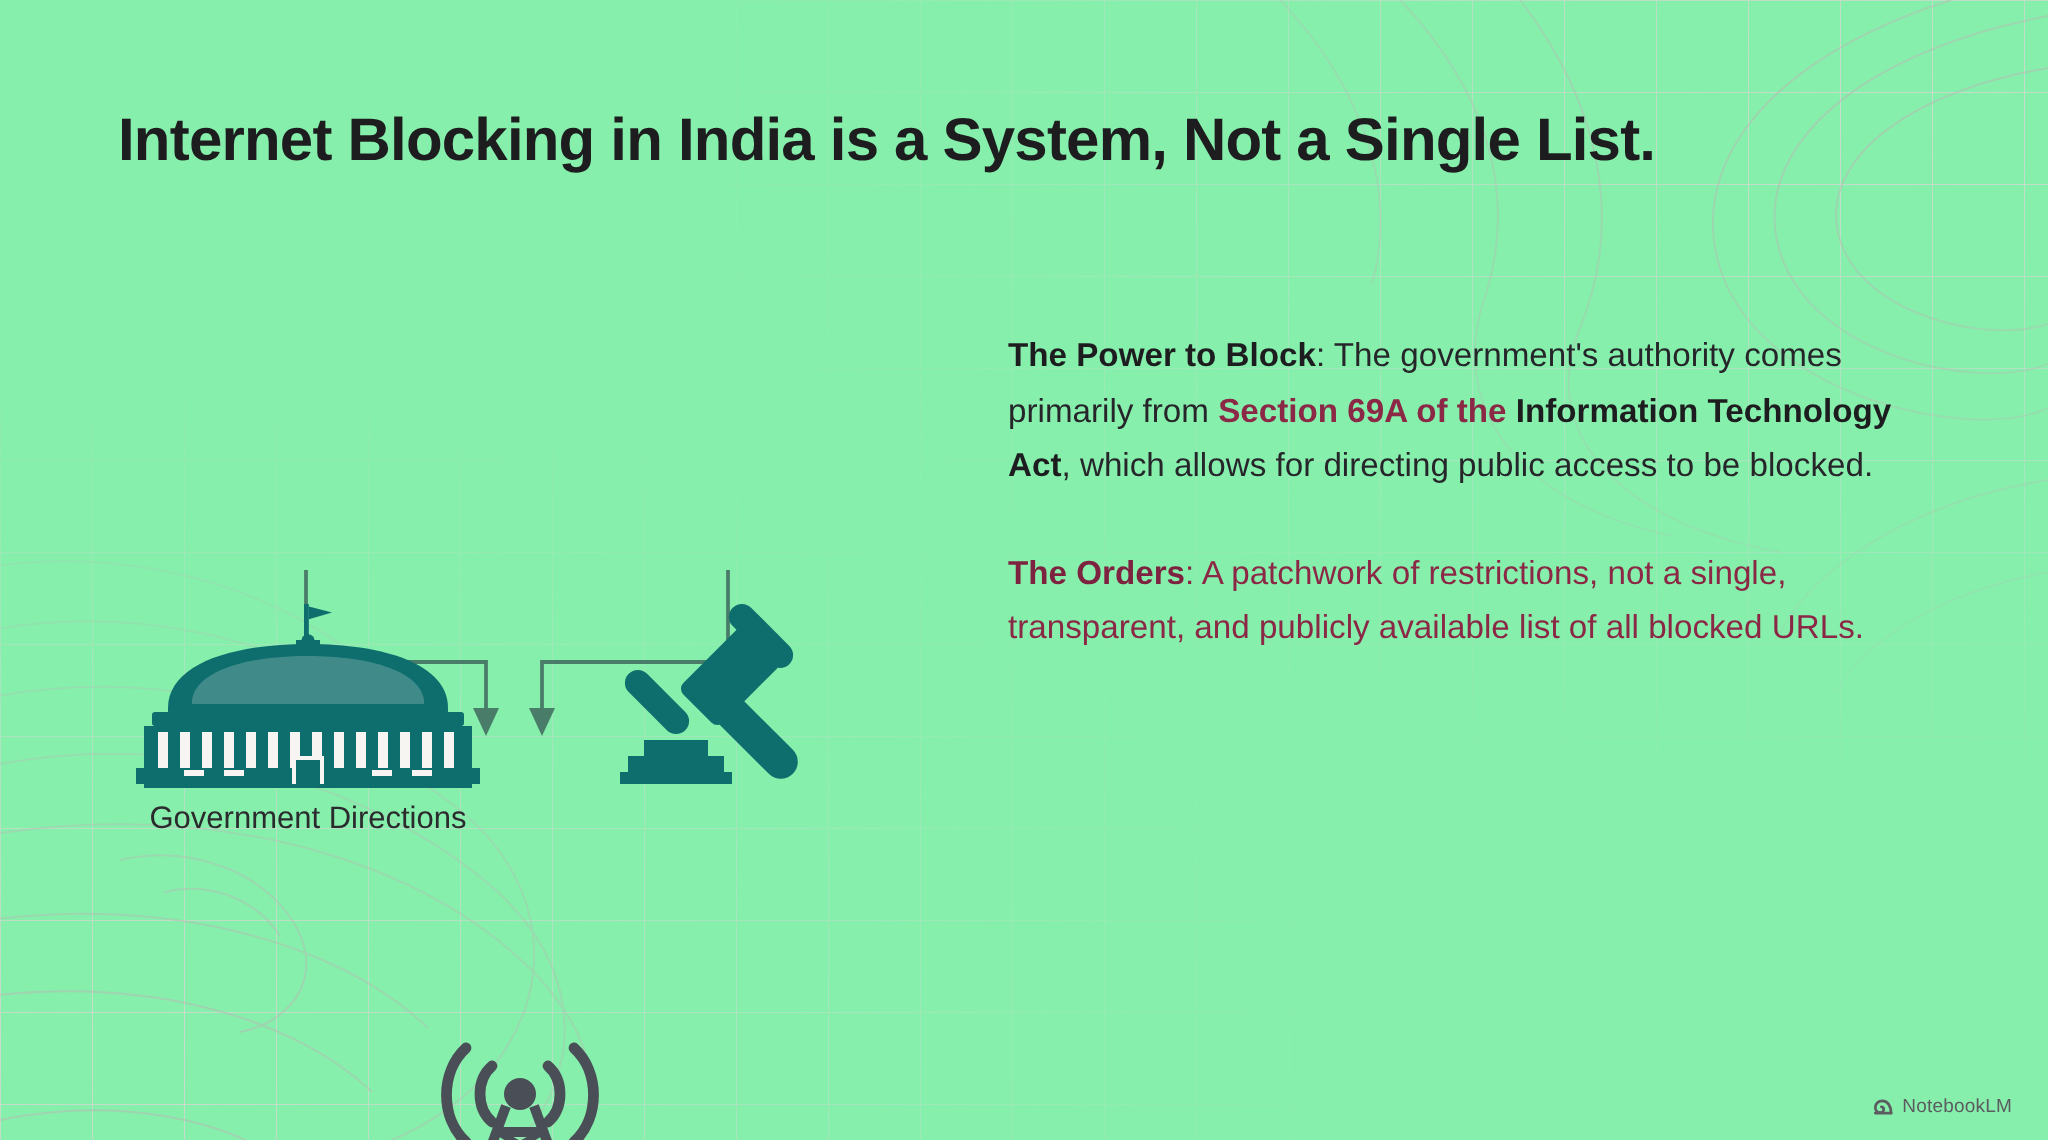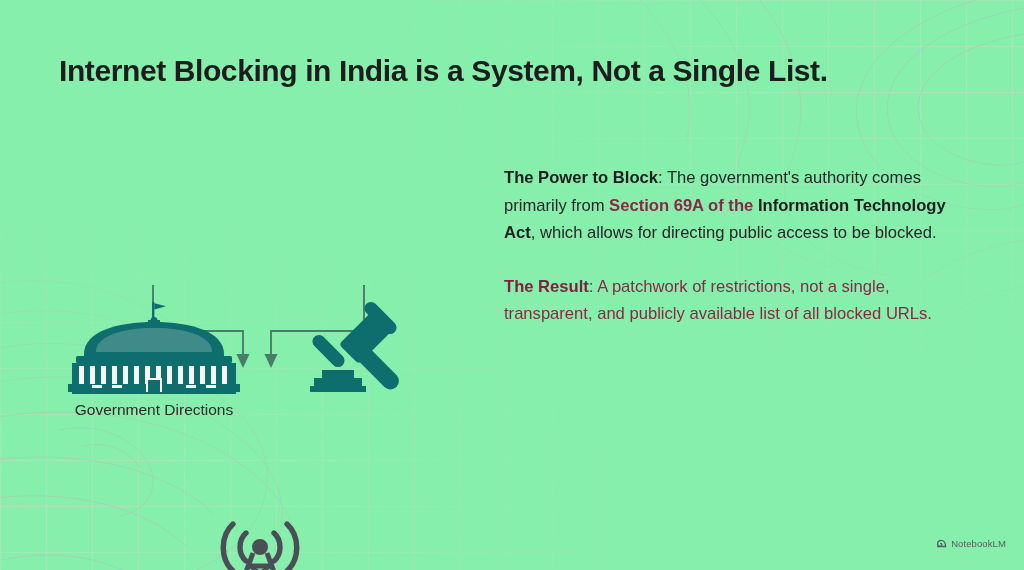--- a/index.html
+++ b/index.html
@@ -95,21 +95,21 @@
   .lead      { font-weight: bold; color: #1d1d1f; }
   .accent    { font-weight: bold; color: #8a2846; }
   .strong-dk { font-weight: bold; color: #1d1d1f; }
   .para.maroon      { color: #8a2846; }
   .para.maroon .lead { color: #7d2340; }
 
   
   #watermark {
     position: absolute;
     right: 18px;
-    bottom: 21px;
+    bottom: 11px;
     display: flex;
     align-items: center;
     gap: 4px;
     font-size: 9.5px;
     color: #5c5c60;
     letter-spacing: 0.1px;
   }
 </style>
 </head>
 <body>
@@ -281,21 +281,21 @@
         </g>
       </svg>
     </div>
 
     <div class="node-label" id="label-gov">Government Directions</div>
 
   </div>
 
   <div id="copy">
     <p class="para"><span class="lead">The Power to Block</span><span>: The government's authority comes primarily from </span><span class="accent">Section 69A of the</span><span> </span><span class="strong-dk">Information Technology Act</span><span>, which allows for directing public access to be blocked.</span></p>
-    <p class="para maroon"><span class="lead">The Result</span><span>: A patchwork of restrictions, not a single, transparent, and publicly available list of all blocked URLs.</span></p>
+    <p class="para maroon"><span class="lead">The Orders</span><span>: A patchwork of restrictions, not a single, transparent, and publicly available list of all blocked URLs.</span></p>
   </div>
 
   <div id="watermark">
     <svg width="11" height="11" viewBox="0 0 12 12">
       <path d="M10.4 9.3 C10.4 5.6 8.6 2.6 5.6 2.6 C3.4 2.6 1.8 4.2 1.8 6.2 C1.8 7.8 2.9 9.1 4.4 9.1 C5.5 9.1 6.4 8.3 6.4 7.3 C6.4 6.5 5.8 5.9 5.1 5.9" fill="none" stroke="#5c5c60" stroke-width="1.5" stroke-linecap="round"></path>
       <path d="M1.8 9.3 h8.6" stroke="#5c5c60" stroke-width="1.5" stroke-linecap="round"></path>
     </svg>
     <span>NotebookLM</span>
   </div>
 

